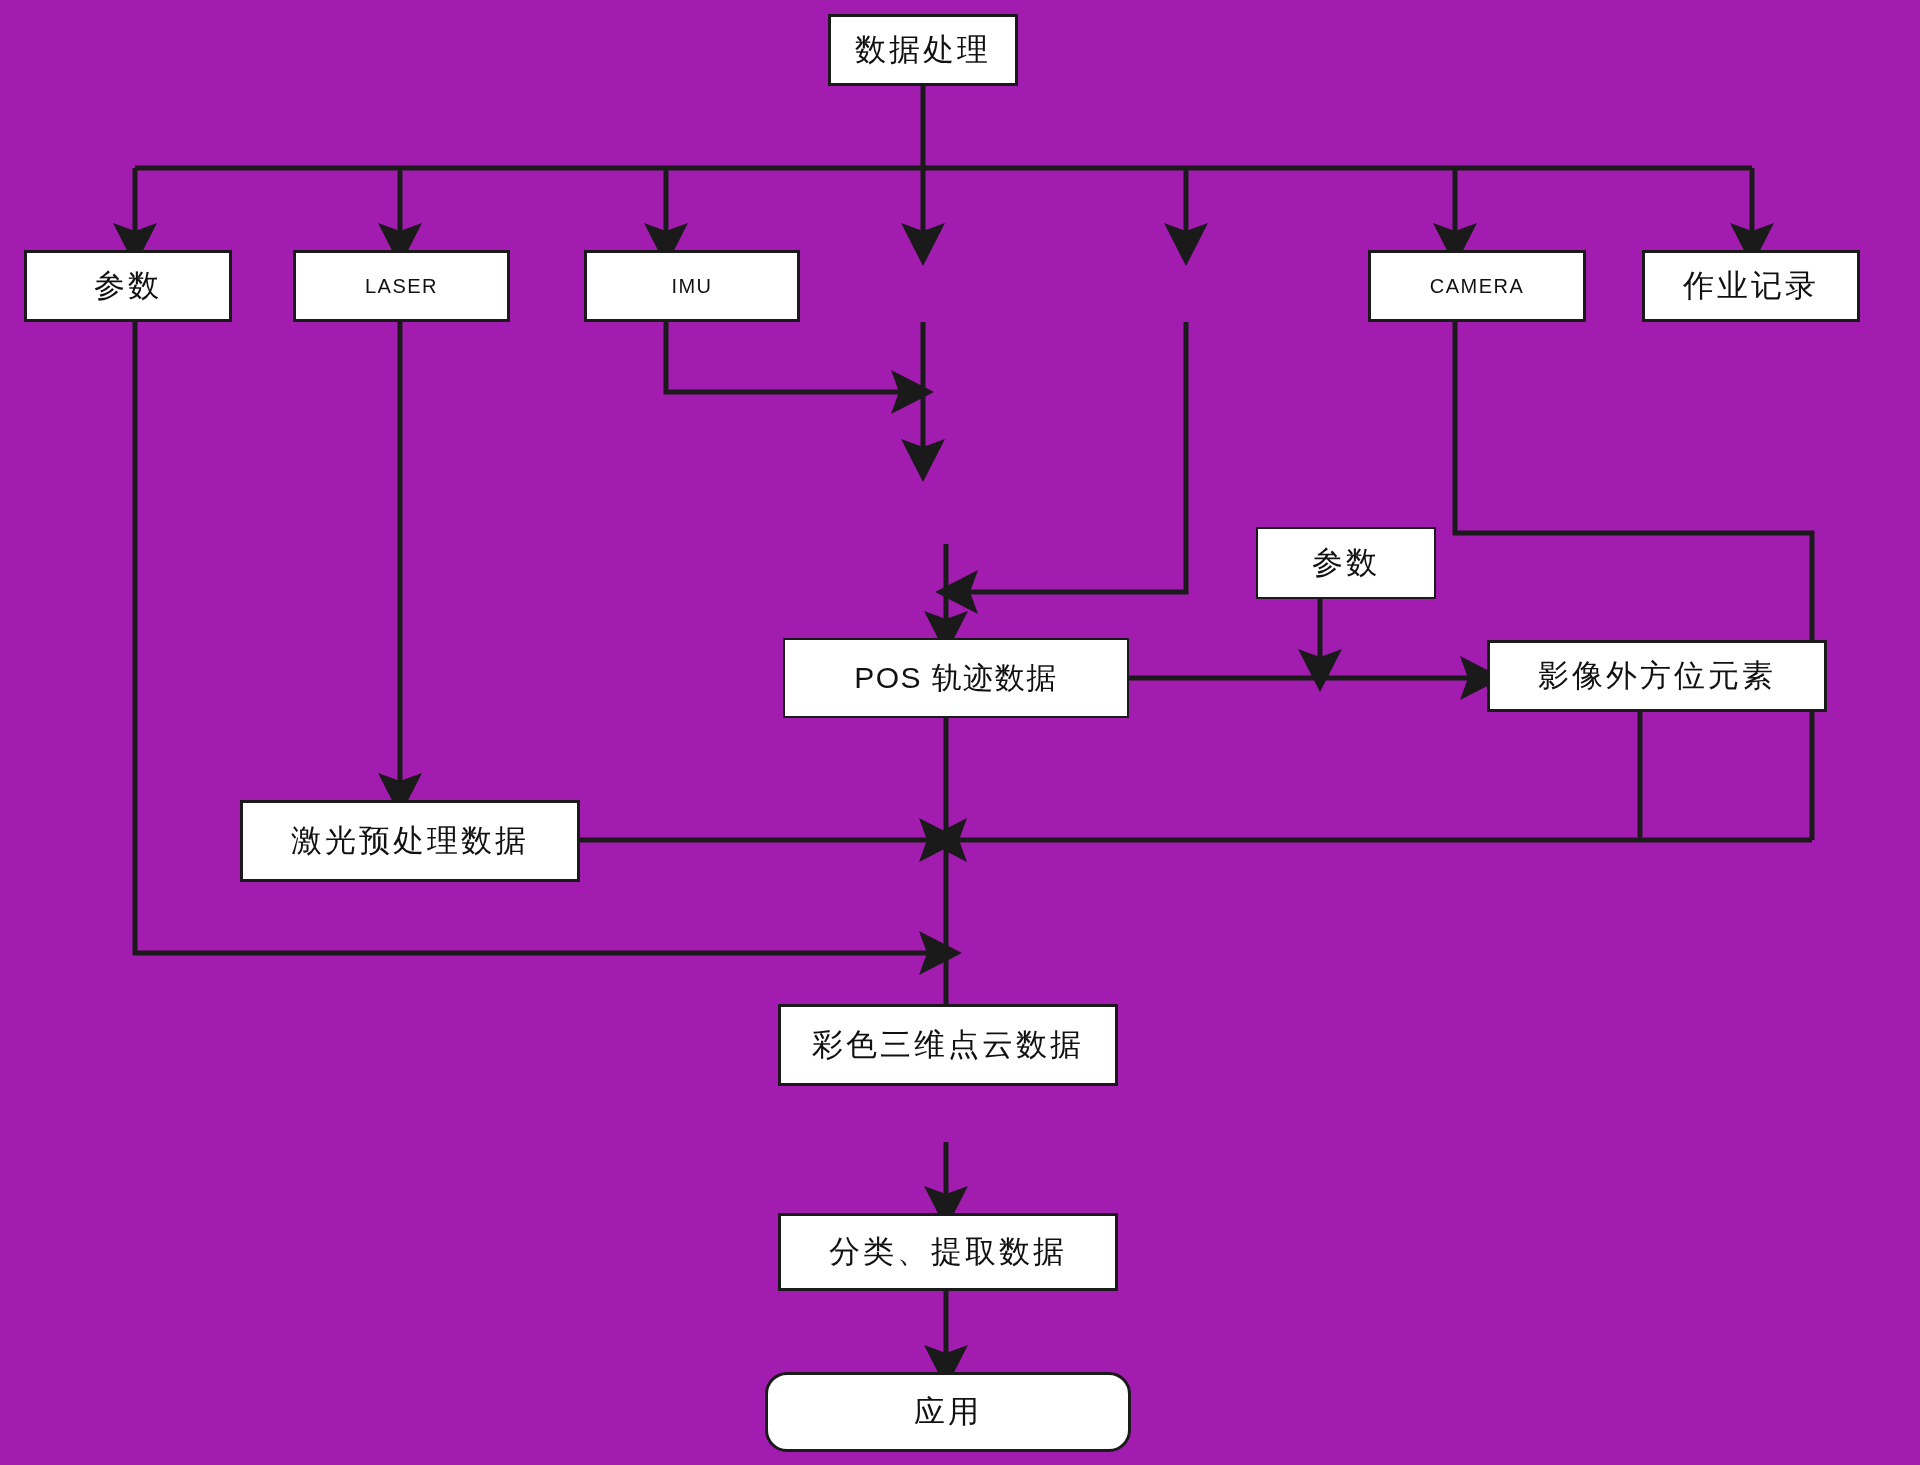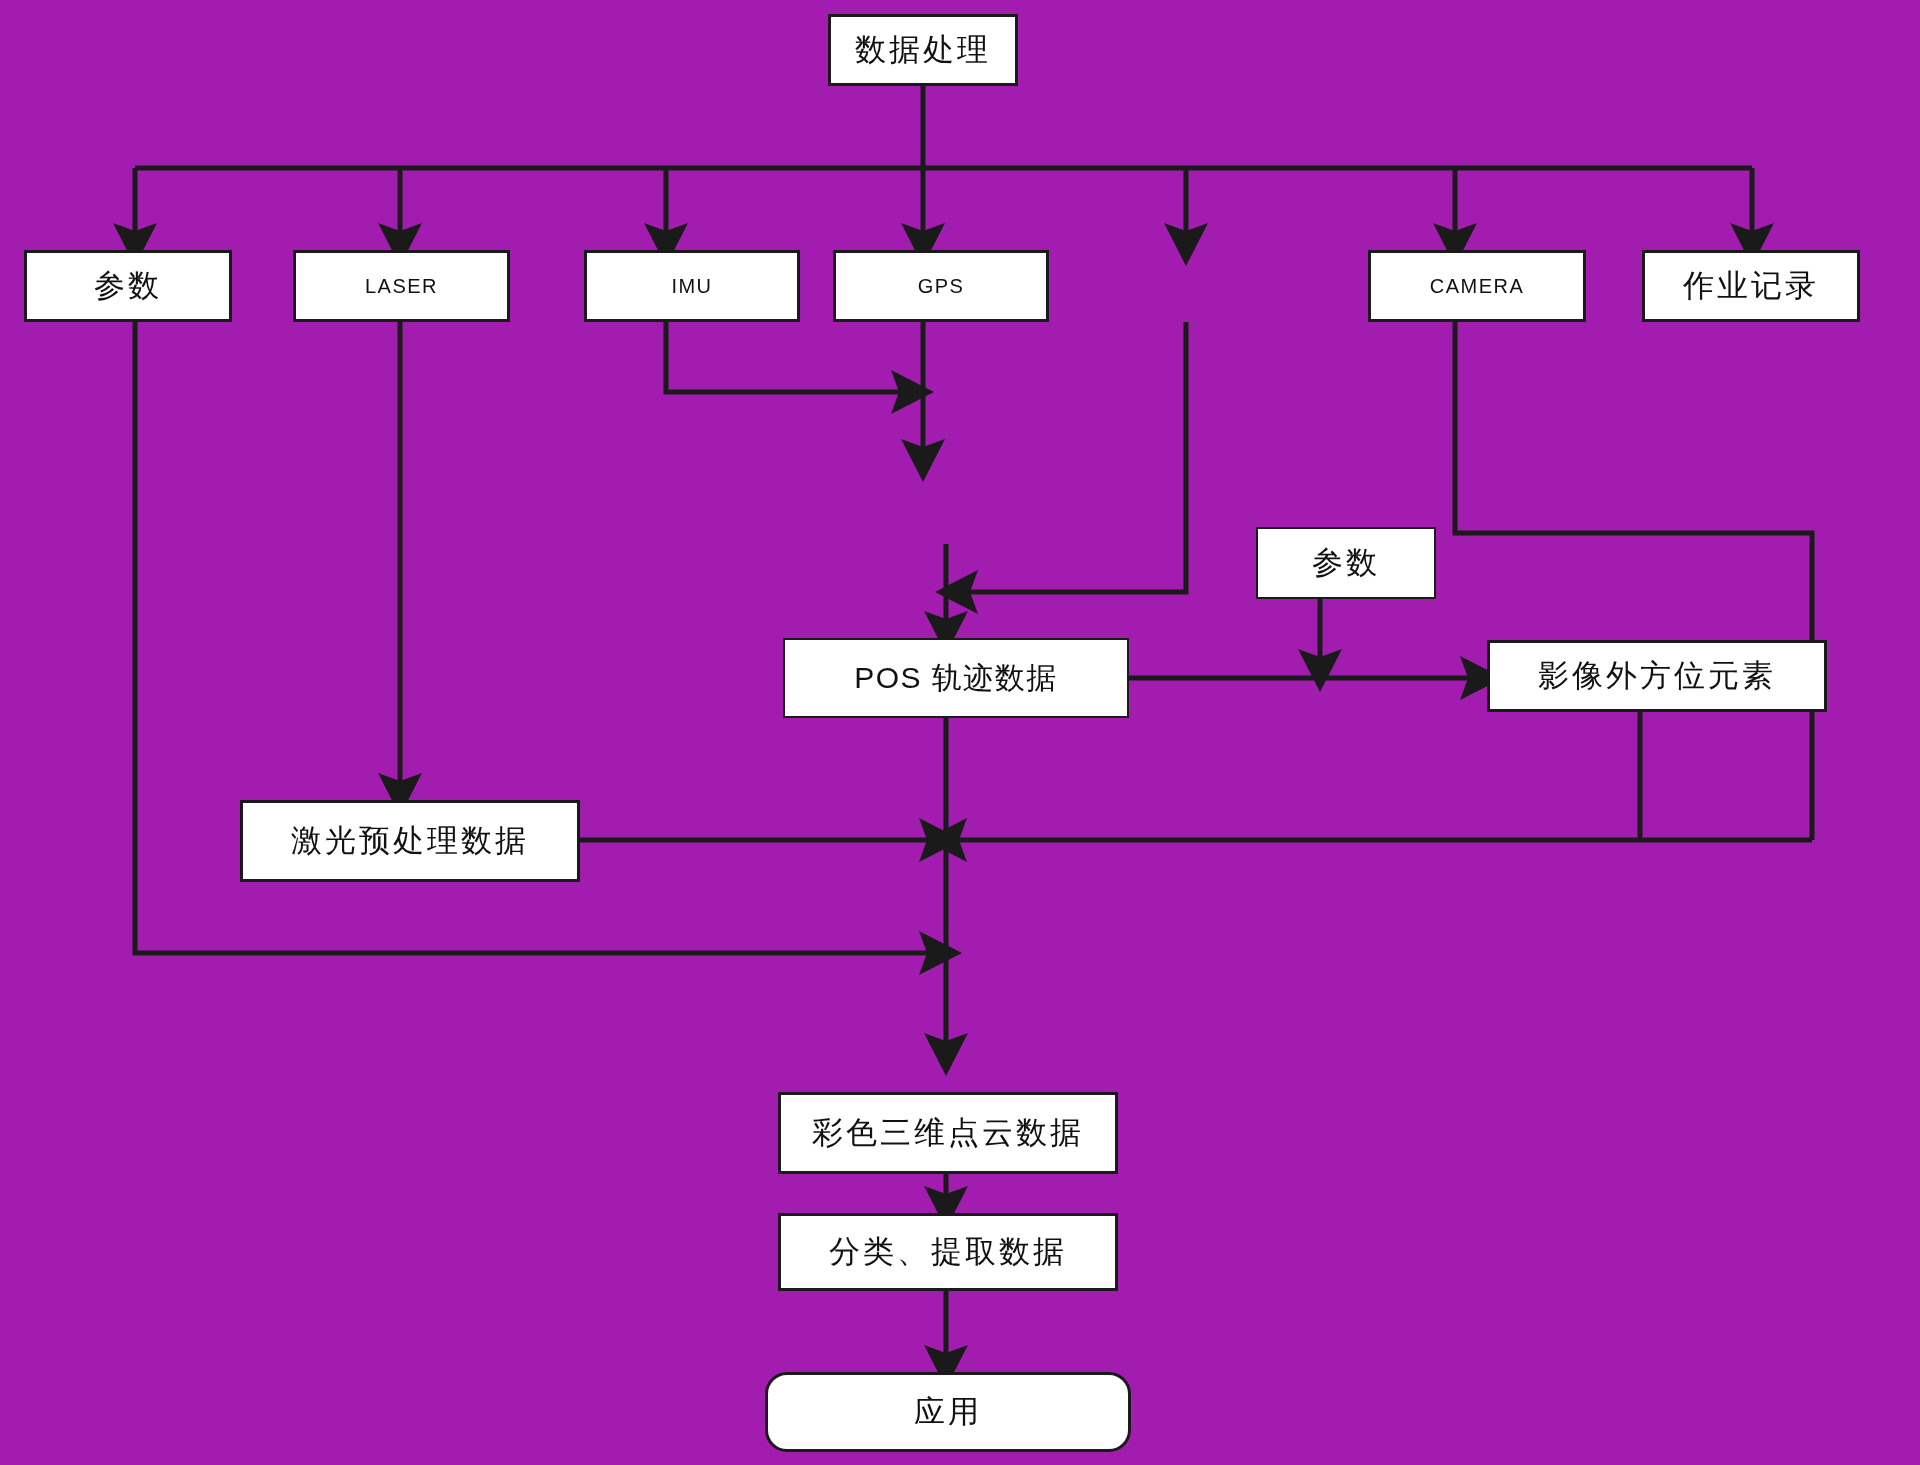--- a/index.html
+++ b/index.html
@@ -108,24 +108,23 @@
       <path d="M946,1142 L946,1207" marker-end="url(#ah)"></path>
 
       <path d="M946,1291 L946,1366" marker-end="url(#ah)"></path>
     </g>
   </svg>
 
   <div class="node cjk" style="left:828px;  top:14px;   width:190px; height:72px;">数据处理</div>
   <div class="node cjk" style="left:24px;   top:250px;  width:208px; height:72px;">参数</div>
   <div class="node latin" style="left:293px;  top:250px;  width:217px; height:72px;">LASER</div>
   <div class="node latin" style="left:584px;  top:250px;  width:216px; height:72px;">IMU</div>
-  <div class="node latin" style="left:833px;  top:250px;  width:216px; height:72px;">GPS</div>
   <div class="node latin" style="left:1368px; top:250px;  width:218px; height:72px;">CAMERA</div>
   <div class="node cjk" style="left:1642px; top:250px;  width:218px; height:72px;">作业记录</div>
   <div class="node cjk" style="left:1256px; top:527px;  width:180px; height:72px; border-width:2px;">参数</div>
   <div class="node mixed" style="left:783px; top:638px;  width:346px; height:80px; border-width:2px;">POS 轨迹数据</div>
   <div class="node cjk" style="left:1487px; top:640px; width:340px; height:72px;">影像外方位元素</div>
   <div class="node cjk" style="left:240px; top:800px; width:340px; height:82px;">激光预处理数据</div>
-  <div class="node cjk" style="left:778px; top:1092px; width:340px; height:82px;">彩色三维点云数据</div>
+  <div class="node cjk" style="left:778px; top:1004px; width:340px; height:82px;">彩色三维点云数据</div>
   <div class="node cjk" style="left:778px; top:1213px; width:340px; height:78px;">分类、提取数据</div>
   <div class="node cjk rounded" style="left:765px; top:1372px; width:366px; height:80px;">应用</div>
 
 </div>
 
 </body></html>

